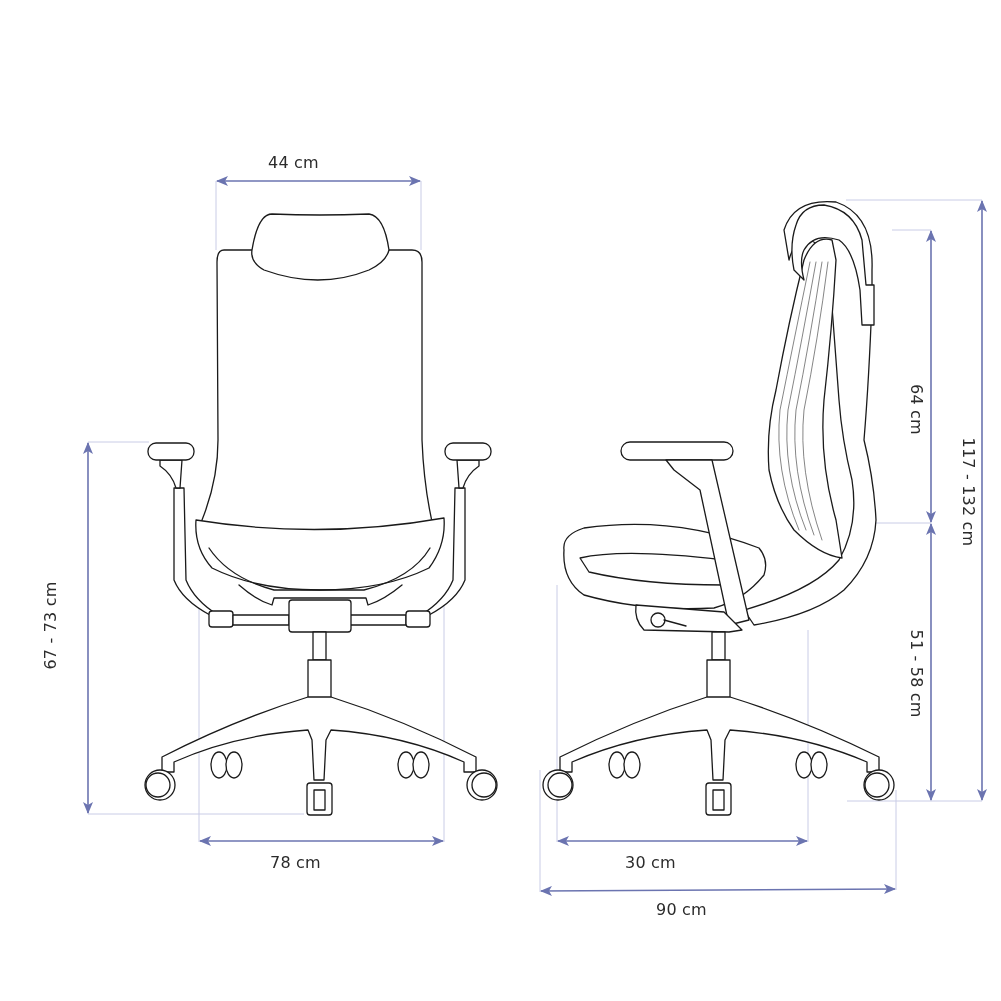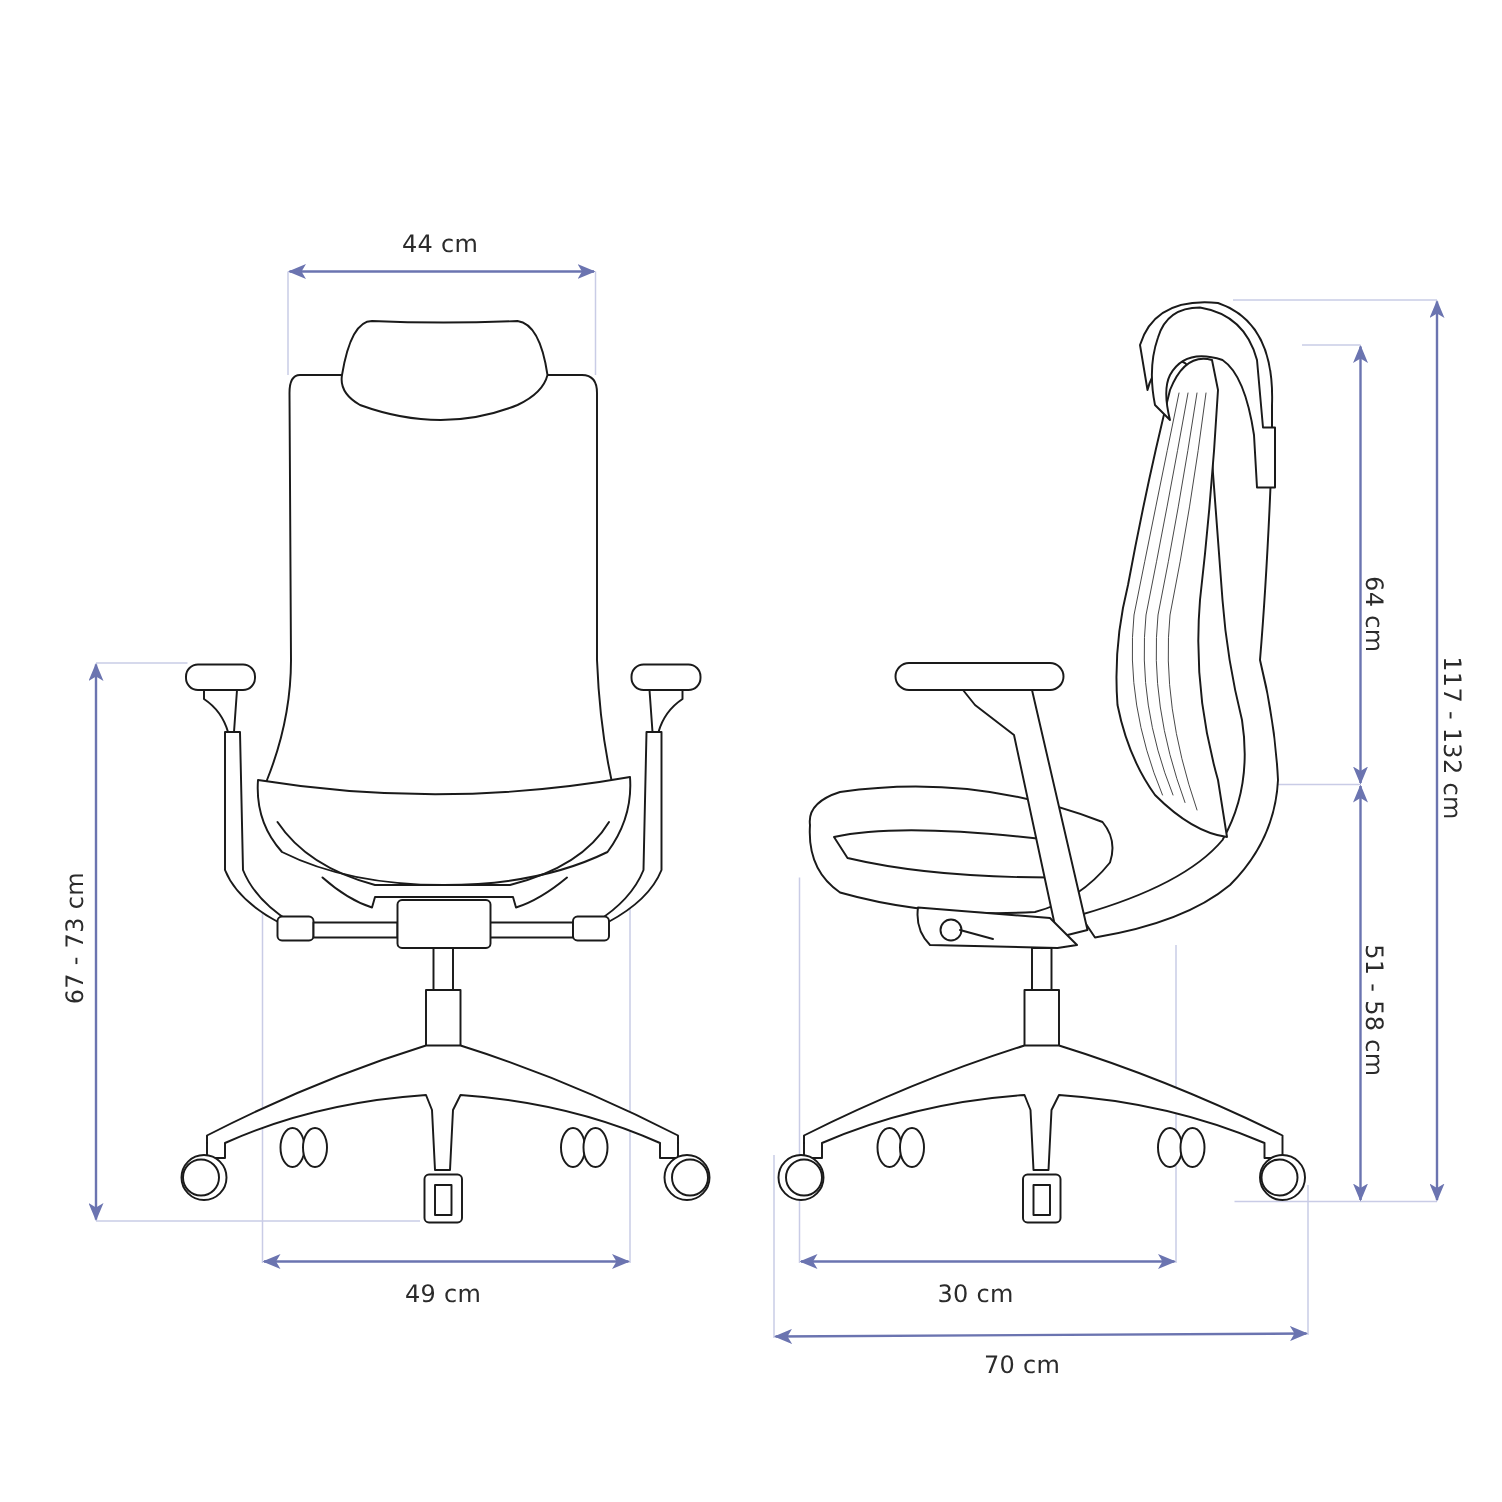--- a/index.html
+++ b/index.html
@@ -1,17 +1,17 @@
 <!DOCTYPE html>
 <html><head>
 <meta charset="utf-8">
 <style>
   html, body { margin:0; padding:0; background:#ffffff; }
   body { width:1001px; height:1001px; position:relative; overflow:hidden; font-family:"DejaVu Sans", sans-serif; }
-  #stage { position:absolute; left:0; top:0; width:882px; height:1001px; }
+  #stage { position:absolute; left:0; top:0; width:882px; height:1001px;padding-left:24px; }
   .dim-label { position:absolute; font-family:"DejaVu Sans", sans-serif; font-size:16px; color:#2b2b2b; white-space:nowrap; letter-spacing:0.2px; }
   .vert { transform-origin:center center; }
 </style>
 </head>
 <body>
 
 <div id="stage">
 
 <svg width="1001" height="1001" viewBox="0 0 1001 1001" xmlns="http://www.w3.org/2000/svg">
   <defs>
@@ -143,21 +143,21 @@
           <ellipse cx="608" cy="765" rx="8" ry="13"></ellipse>
       <ellipse cx="780" cy="765" rx="8" ry="13"></ellipse>
           <ellipse cx="795" cy="765" rx="8" ry="13"></ellipse>
     </g>
   </g>
 </svg>
 
 
 <div class="dim-label" style="left:268px;top:153px;">44 cm</div>
 <div class="dim-label vert" style="left:2px;top:616px;width:96px;text-align:center;transform:rotate(-90deg);">67 - 73 cm</div>
-<div class="dim-label" style="left:270px;top:853px;">49 cm</div>
+<div class="dim-label" style="left:270px;top:853px;">78 cm</div>
 
 <div class="dim-label vert" style="left:886px;top:400px;width:60px;text-align:center;transform:rotate(90deg);">64 cm</div>
 <div class="dim-label vert" style="left:880px;top:656px;width:72px;text-align:center;transform:rotate(90deg);">51 - 58 cm</div>
 <div class="dim-label vert" style="left:918px;top:478px;width:100px;text-align:center;transform:rotate(90deg);">117 - 132 cm</div>
 <div class="dim-label" style="left:625px;top:853px;">30 cm</div>
-<div class="dim-label" style="left:656px;top:900px;">70 cm</div>
+<div class="dim-label" style="left:656px;top:900px;">90 cm</div>
 
 </div>
 
 </body></html>

